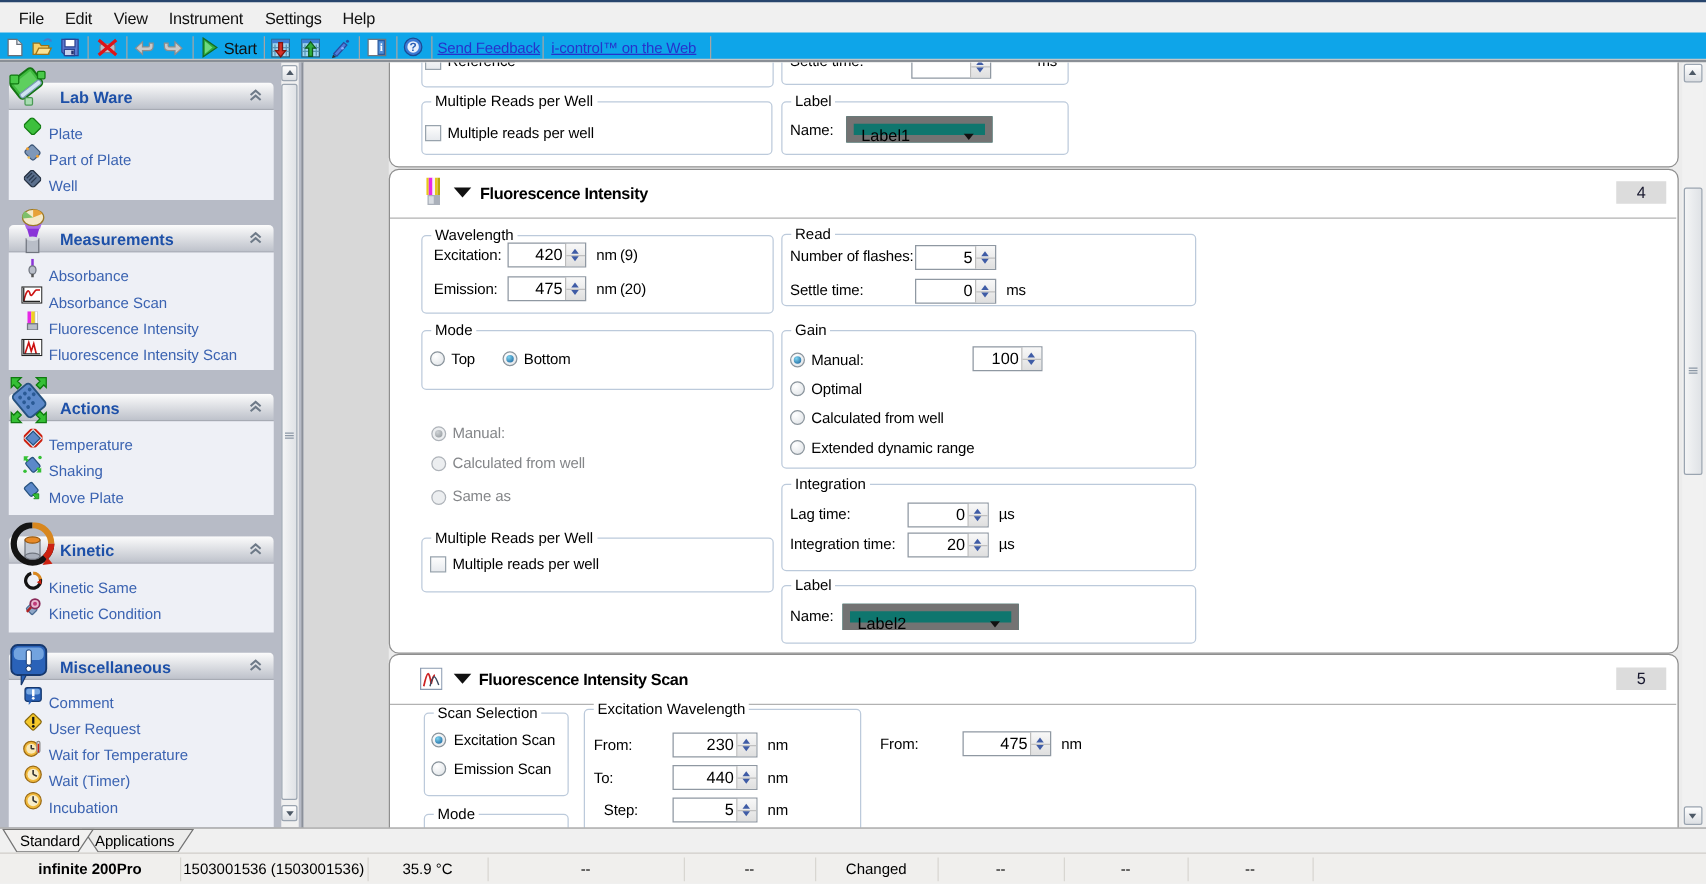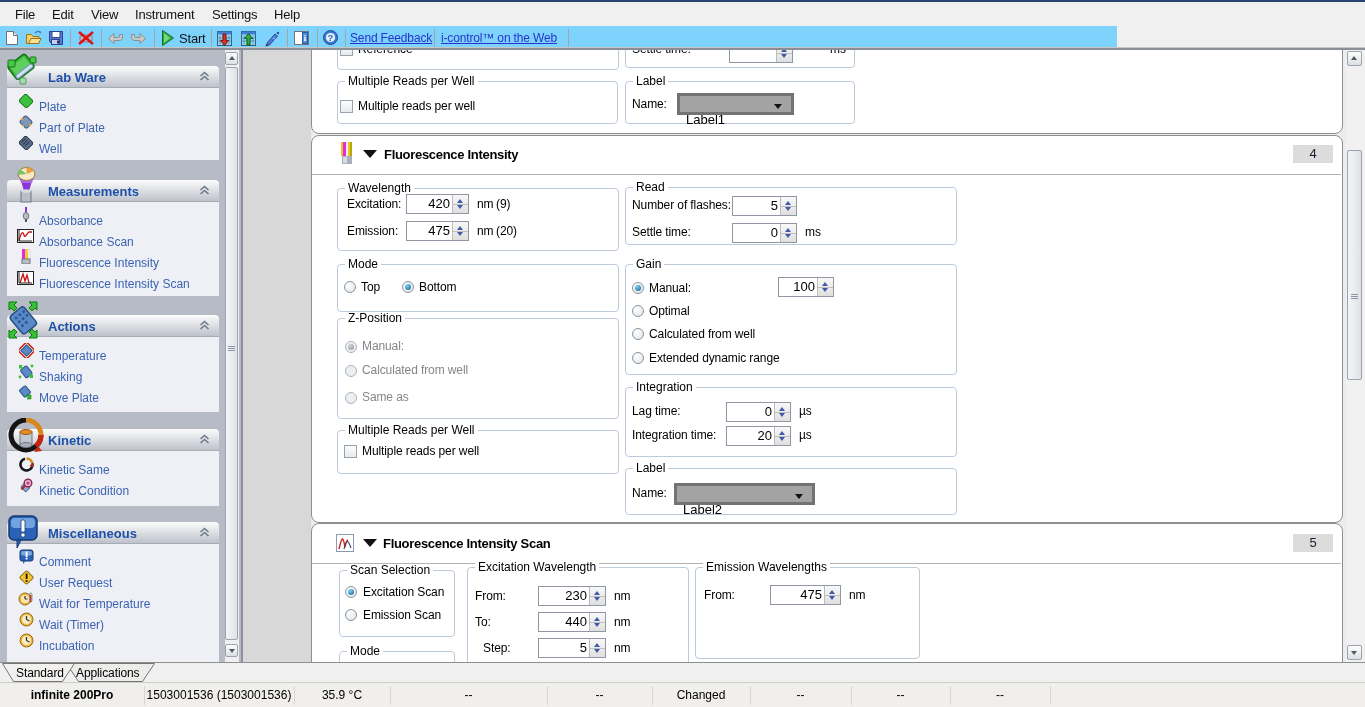--- a/index.html
+++ b/index.html
@@ -11,21 +11,21 @@
 .sv{flex:1;font-size:13px;text-align:right;padding-right:2px;line-height:17px;color:#000}
 .sb{width:15px;position:relative;background:linear-gradient(#f8f8f8,#dfdfdf);border-left:1px solid #bcbcbc}
 .sb::before{content:"";position:absolute;left:4px;top:4px;border-left:3px solid transparent;border-right:3px solid transparent;border-bottom:4px solid #3f5ca6}
 .sb::after{content:"";position:absolute;left:4px;bottom:4px;border-left:3px solid transparent;border-right:3px solid transparent;border-top:4px solid #3f5ca6}
 .sb i{position:absolute;left:0;right:0;top:50%;height:1px;background:#c0c0c0}
 .rd{position:absolute;width:12px;height:12px;border-radius:50%;border:1px solid #8a949c;background:radial-gradient(circle at 35% 30%,#fff,#dde1e5);box-sizing:border-box}
 .rd.on::after{content:"";position:absolute;left:2px;top:2px;width:6px;height:6px;border-radius:50%;background:radial-gradient(circle at 35% 30%,#7fd4f0,#135c97)}
 .rd.dis{border-color:#aeb3b9;background:#eceef0}
 .rd.dis.on::after{background:radial-gradient(circle at 35% 30%,#cfd3d6,#8e9499)}
 .ck{position:absolute;width:13px;height:13px;border:1px solid #98a3ad;background:linear-gradient(#fdfdfd,#e7eaee);box-sizing:border-box}
-.cmb{position:absolute;height:21px;background:#a3a3a3;border:3px solid #737373;box-sizing:border-box;font-size:13px;padding:16px 0 0 6px;color:#000}
+.cmb{position:absolute;height:21px;background:#0f766e;border:6px solid #737373;box-sizing:border-box;font-size:13px;padding:2px 0 0 6px;color:#000}
 .cmb i{position:absolute;right:9px;top:8px;border-left:4px solid transparent;border-right:4px solid transparent;border-top:5px solid #111}
 .dis{color:#848689}
 .blk{position:absolute;left:68px;width:1030px;background:#fff;border:1px solid #8f8f8f;border-radius:8px}
 .hdiv{position:absolute;left:69px;width:1029px;height:1px;background:#b2b2b2}
 .badge{position:absolute;left:1050px;width:40px;height:18px;background:#dcdcdc;text-align:center;font-size:13px;line-height:18px;color:#1a1a30}
 .btri{position:absolute;border-left:7px solid transparent;border-right:7px solid transparent;border-top:8px solid #111}
 .btitle{position:absolute;font-size:13px;font-weight:bold;color:#000;white-space:nowrap;letter-spacing:-0.3px}
 .ph{position:absolute;left:7px;width:212px;height:22px;background:linear-gradient(#fcfcfc,#bec2cb);border-radius:4px 4px 0 0;box-sizing:border-box;border-bottom:1px solid #a7abb4}
 .ph b{position:absolute;left:41px;top:4px;font-size:13px;color:#1d50a8}
 .pb{position:absolute;left:7px;width:212px;background:#eef0f6}
@@ -42,21 +42,21 @@
 <div class="abs" style="left:0;top:0;width:1365px;height:2px;background:#27456d"></div>
 <div class="abs" style="left:0;top:2px;width:1365px;height:24px;background:#f0f0f0"></div>
 <div id="menus">
 <span class="mi" style="left:15px;top:7px">File</span>
 <span class="mi" style="left:52px;top:7px">Edit</span>
 <span class="mi" style="left:91px;top:7px">View</span>
 <span class="mi" style="left:135px;top:7px">Instrument</span>
 <span class="mi" style="left:212px;top:7px">Settings</span>
 <span class="mi" style="left:274px;top:7px">Help</span>
 </div>
-<div id="toolbar" class="abs" style="left:0;top:26px;width:1117px;height:23px;background:#7dd3fc">
+<div id="toolbar" class="abs" style="left:0;top:26px;width:1365px;height:23px;background:#0ea5e9">
 <svg class="abs" style="left:4px;top:4px" width="16" height="16" viewBox="0 0 16 16">
         <path d="M2.5 1.5h7l4 4v9h-11z" fill="#fff" stroke="#6a6f78"></path>
         <path d="M9.5 1.5v4h4" fill="#e8eef5" stroke="#6a6f78"></path>
       </svg>
 <svg class="abs" style="left:25px;top:4px" width="18" height="16" viewBox="0 0 18 16">
         <path d="M1.5 13.5v-9h5l1.5 2h6v7z" fill="#f7d26a" stroke="#9c7318"></path>
         <path d="M3.5 13.5l2.5-5h10l-2.5 5z" fill="#fbe394" stroke="#9c7318"></path>
         <path d="M10 3c2-2 4-2 5-1" fill="none" stroke="#4a79c4" stroke-width="1.4"></path>
         <path d="M15.8 1l-1.8 2 2.5.4z" fill="#4a79c4"></path>
       </svg>
@@ -417,23 +417,20 @@
       </div>
 <span class="t" style="left:234px;top:174px">nm</span>
       <span class="t" style="left:253px;top:174px">(20)</span>
 <div class="g" style="left:94px;top:214px;width:280px;height:46px">
         <span class="gl">Mode</span>
       </div>
 <span class="rd" style="left:101px;top:231px"></span>
       <span class="t" style="left:118px;top:230px">Top</span>
 <span class="rd on" style="left:159px;top:231px"></span>
       <span class="t" style="left:176px;top:230px">Bottom</span>
-<div class="g" style="left:94px;top:268px;width:280px;height:99px">
-        <span class="gl">Z-Position</span>
-      </div>
 <span class="rd dis on" style="left:102px;top:291px"></span>
       <span class="t dis" style="left:119px;top:289px">Manual:</span>
 <span class="rd dis" style="left:102px;top:315px"></span>
       <span class="t dis" style="left:119px;top:313px">Calculated from well</span>
 <span class="rd dis" style="left:102px;top:342px"></span>
       <span class="t dis" style="left:119px;top:340px">Same as</span>
 <div class="g" style="left:94px;top:380px;width:280px;height:42px">
         <span class="gl">Multiple Reads per Well</span>
       </div>
 <span class="ck" style="left:101px;top:395px"></span>
@@ -537,23 +534,20 @@
       </div>
 <span class="t" style="left:371px;top:565px">nm</span>
 <span class="t" style="left:240px;top:591px">Step:</span>
 <div class="spin" style="left:295px;top:588px;width:68px">
         <span class="sv">5</span>
         <span class="sb">
           <i></i>
         </span>
       </div>
 <span class="t" style="left:371px;top:591px">nm</span>
-<div class="g" style="left:452px;top:517px;width:223px;height:90px">
-        <span class="gl">Emission Wavelengths</span>
-      </div>
 <span class="t" style="left:461px;top:538px">From:</span>
 <div class="spin" style="left:527px;top:535px;width:71px">
         <span class="sv">475</span>
         <span class="sb">
           <i></i>
         </span>
       </div>
 <span class="t" style="left:606px;top:538px">nm</span>
 </div>
 

